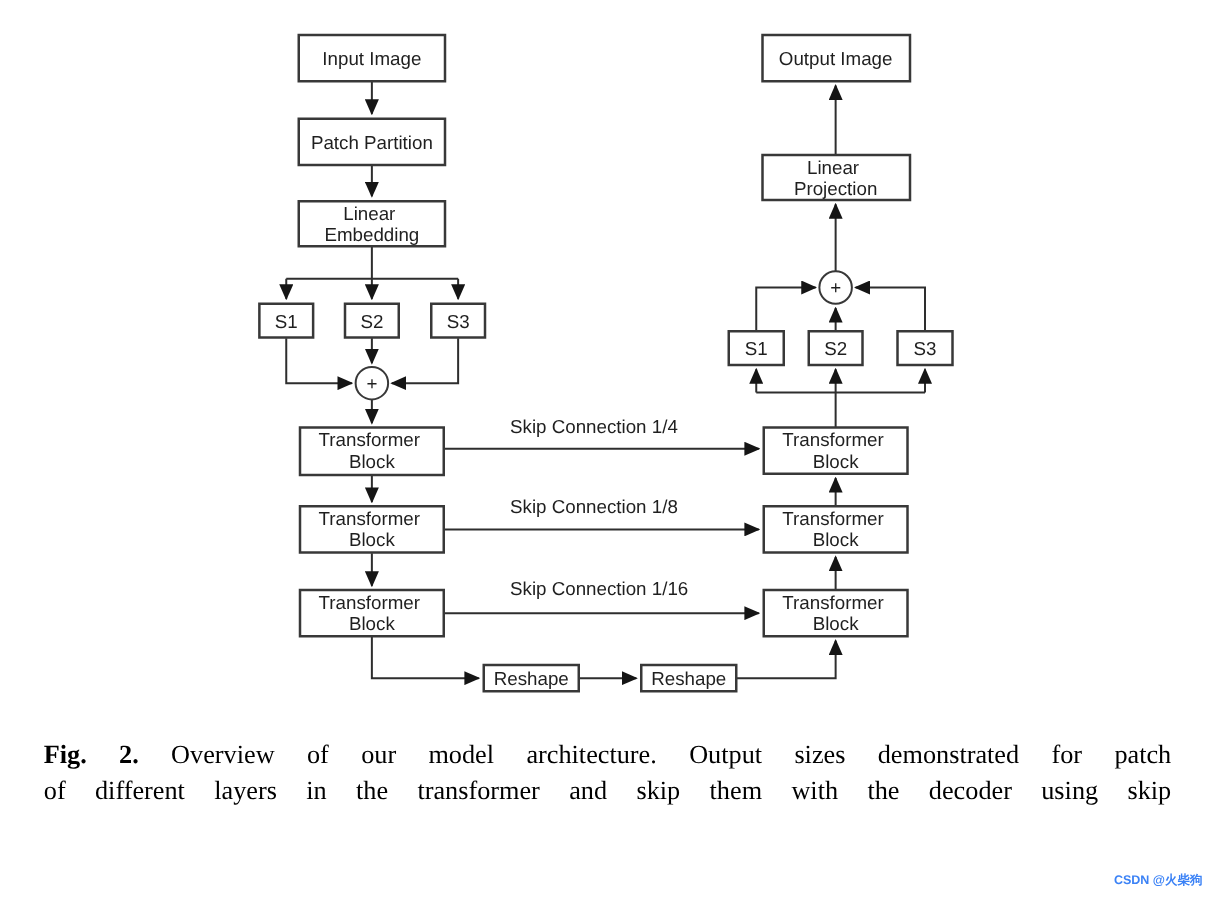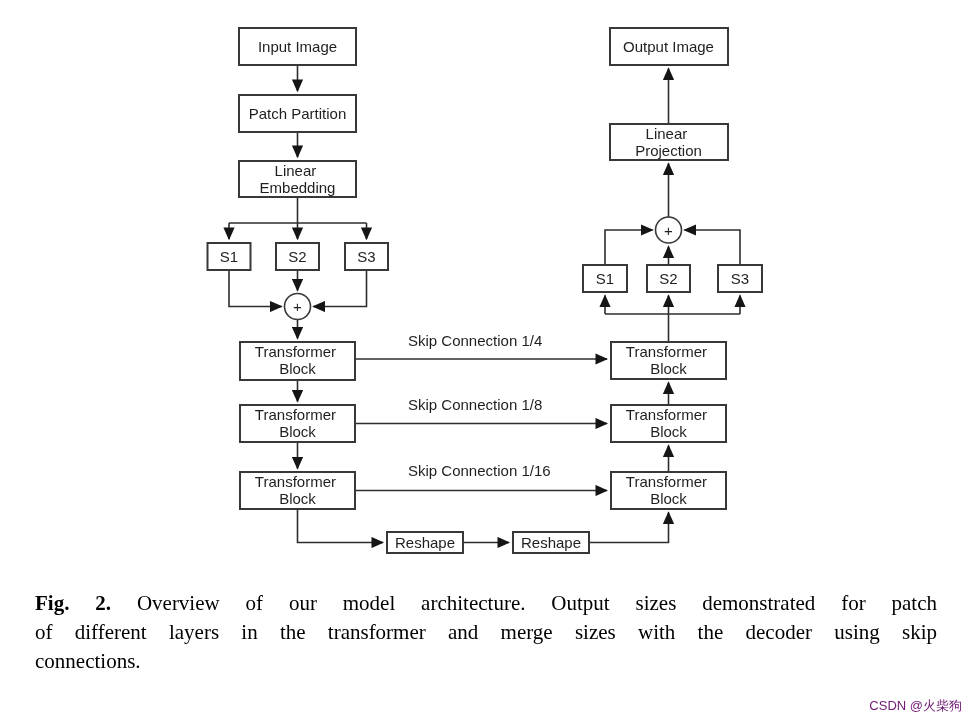--- a/index.html
+++ b/index.html
@@ -9,21 +9,21 @@
   .edge{fill:none;stroke:#2e2e2e;stroke-width:1.6;}
   .plain{fill:none;stroke:#2e2e2e;stroke-width:1.6;}
   text{font-family:"Liberation Sans",sans-serif;font-size:15px;fill:#1f1f1f;}
   .bt{text-anchor:middle;}
   .sk{text-anchor:start;}
   .plus{text-anchor:middle;font-size:15px;}
   .caption{position:absolute;left:35px;top:589px;width:902px;font-family:"Liberation Serif",serif;font-size:21px;line-height:29px;color:#000000;}
   .cap-line{text-align:justify;}
   .cap-just{text-align-last:justify;}
   .cap-label{font-weight:bold;}
-  .watermark{position:absolute;right:9px;top:697px;font-family:"Liberation Sans",sans-serif;font-size:13px;color:#701a75;}
+  .watermark{position:absolute;right:9px;top:697px;font-family:"Liberation Sans",sans-serif;font-size:10px;color:#3b82f6;font-weight:bold;}
 </style>
 </head>
 <body>
 
 <svg id="diagram" width="971" height="575" viewBox="0 0 971 575" xmlns="http://www.w3.org/2000/svg">
   <defs>
     <marker id="arr" viewBox="0 0 8 7" markerWidth="8" markerHeight="7" refX="7.2" refY="3.5" orient="auto" markerUnits="strokeWidth">
       <path d="M0,0 L8,3.5 L0,7 Z" fill="#151515"></path>
     </marker>
   </defs>
@@ -137,17 +137,16 @@
   </text>
   <rect class="box" x="611" y="472" width="115" height="37"></rect>
   <text class="bt" x="668.5" y="487">
     <tspan x="668.5" y="487">Transformer</tspan>
     <tspan x="668.5" y="504">Block</tspan>
   </text>
 </svg>
 
 <div class="caption">
   <div class="cap-line cap-just"><span class="cap-label">Fig. 2.</span> <span>Overview of our model architecture. Output sizes demonstrated for patch</span></div>
-  <div class="cap-line cap-just">of different layers in the transformer and merge sizes with the decoder using skip</div>
-  <div class="cap-line">connections.</div>
+  <div class="cap-line cap-just">of different layers in the transformer and skip them with the decoder using skip</div>
 </div>
 
 <div class="watermark">CSDN @火柴狗</div>
 
 </body></html>

